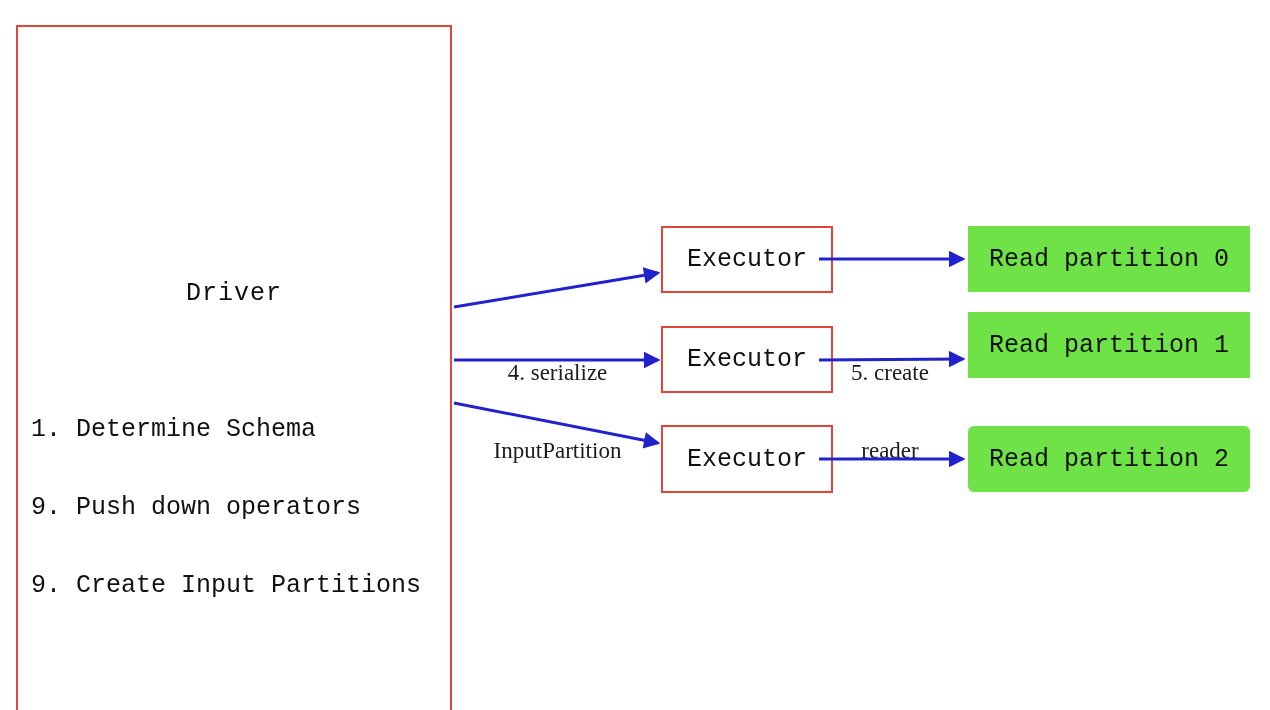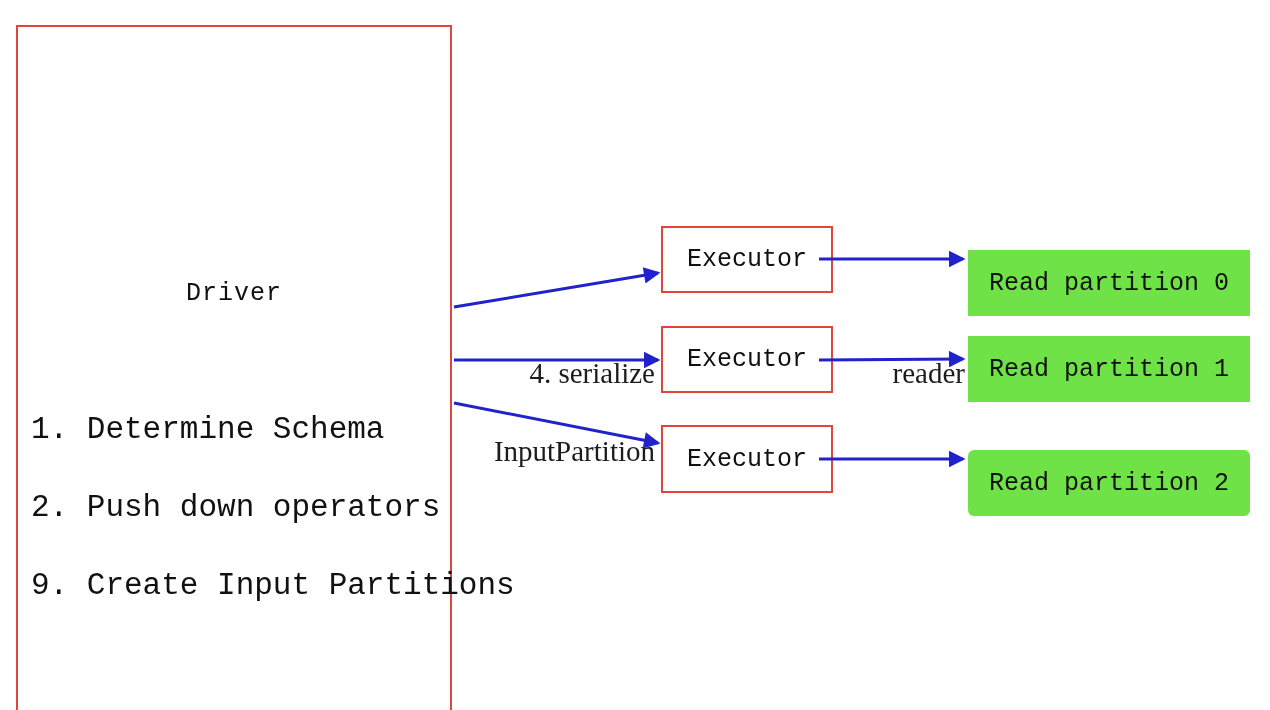--- a/index.html
+++ b/index.html
@@ -25,21 +25,21 @@
     left: 0; top: 252px;
     width: 100%;
     text-align: center;
     font-size: 25px;
     letter-spacing: 1px;
     white-space: pre;
   }
   .driver-steps {
     position: absolute;
     left: 13px; top: 338px;
-    font-size: 31px;
+    font-size: 25px;
     line-height: 26px;
     white-space: pre;
   }
   .executor-box {
     position: absolute;
     left: 661px;
     width: 172px; height: 67px;
     border: 2px solid #e2453a;
     background: #ffffff;
     display: flex;
@@ -54,30 +54,29 @@
   .partition-box {
     position: absolute;
     left: 968px;
     width: 282px; height: 66px;
     background: #6ee246;
     display: flex;
     align-items: center;
     justify-content: center;
     font-size: 25px;
     white-space: pre;
-    margin-top: 24px;
   }
   .part-1 { top: 226px; }
   .part-2 { top: 312px; }
   .part-3 { top: 426px; border-radius: 6px; }
   .edge-label {
     position: absolute;
-    text-align: right;
+    text-align: center;
     font-family: "Liberation Serif", "DejaVu Serif", serif;
-    font-size: 29px;
+    font-size: 23px;
     line-height: 26px;
     color: #1c1c1c;
     white-space: pre;
   }
   .label-serialize { left: 460px; top: 308px; width: 195px; }
   .label-reader    { left: 815px; top: 308px; width: 150px; }
   .arrow-layer {
     position: absolute;
     left: 0; top: 0;
     width: 1270px; height: 710px;
@@ -86,39 +85,40 @@
 </style>
 </head>
 <body>
 
 <div class="canvas">
 
   <div class="driver-box">
     <div class="driver-title">Driver</div>
     <div class="driver-steps">
       <div>1. Determine Schema</div>
-      <div>2. Push down operators</div>
+      <div>9. Push down operators</div>
       <div>9. Create Input Partitions</div>
     </div>
   </div>
 
   <div class="executor-box exec-1">Executor</div>
   <div class="executor-box exec-2">Executor</div>
   <div class="executor-box exec-3">Executor</div>
 
   <div class="partition-box part-1">Read partition 0</div>
   <div class="partition-box part-2">Read partition 1</div>
   <div class="partition-box part-3">Read partition 2</div>
 
   <div class="edge-label label-serialize">
     <div>4. serialize</div>
     <div>InputPartition</div>
   </div>
 
   <div class="edge-label label-reader">
+    <div>5. create</div>
     <div>reader</div>
   </div>
 
   <svg class="arrow-layer" viewBox="0 0 1270 710" xmlns="http://www.w3.org/2000/svg">
     <defs>
       <marker id="arrowhead" viewBox="0 0 10 10" refX="8.5" refY="5" markerWidth="7.5" markerHeight="5.5" orient="auto">
         <path d="M 0 0 L 10 5 L 0 10 z" fill="#2222cc"></path>
       </marker>
     </defs>
     <line x1="454" y1="307" x2="658" y2="273" stroke="#2222cc" stroke-width="3" marker-end="url(#arrowhead)"></line>

